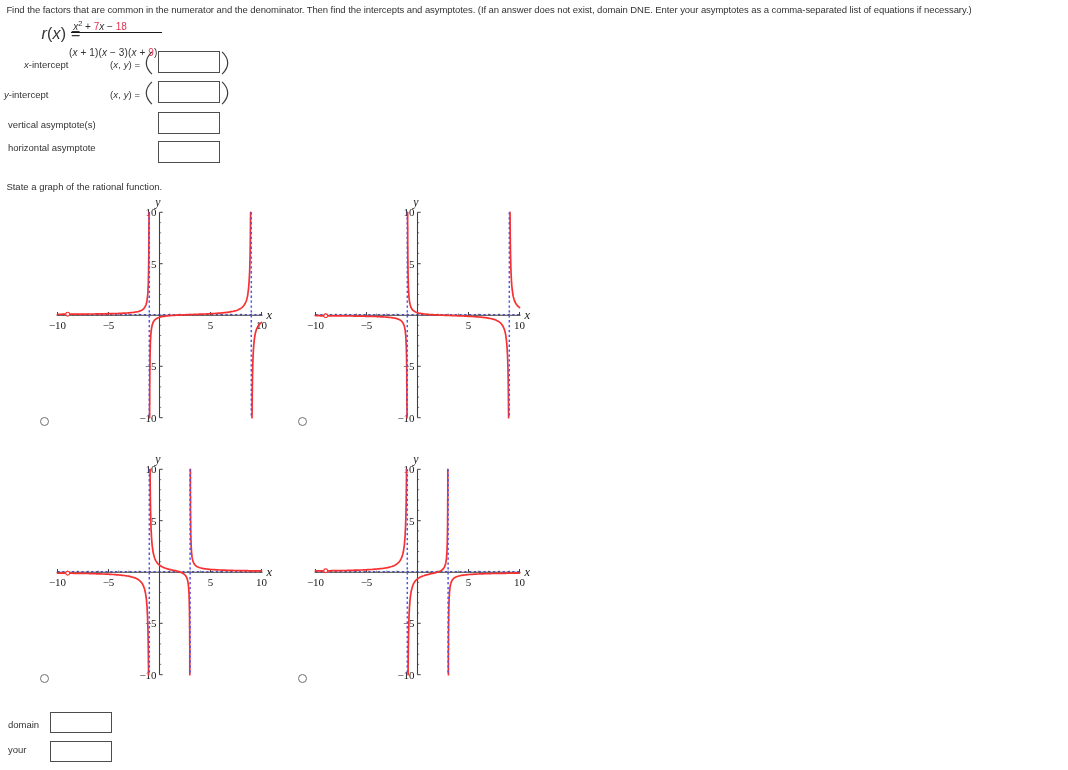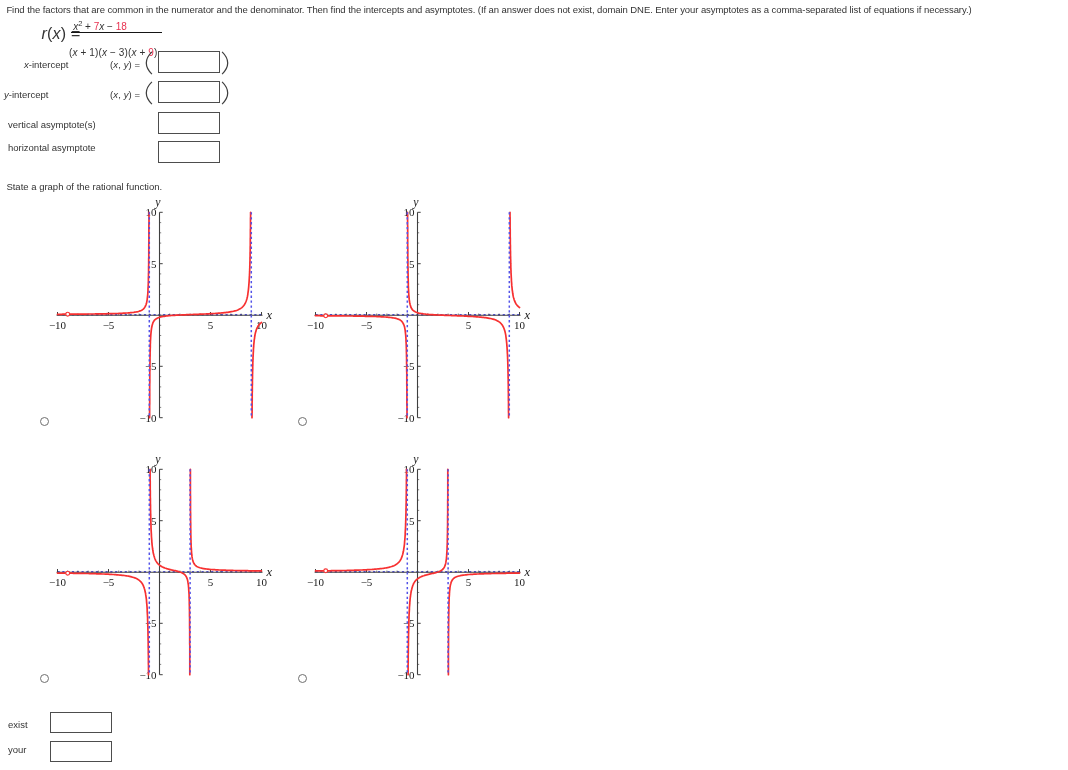--- a/index.html
+++ b/index.html
@@ -351,21 +351,21 @@
 
 <div style="position:absolute;left:39.5px;top:416.5px;width:9px;height:9px;border:1px solid #6f6f6f;border-radius:50%;box-sizing:border-box"></div>
 
 <div style="position:absolute;left:297.5px;top:416.5px;width:9px;height:9px;border:1px solid #6f6f6f;border-radius:50%;box-sizing:border-box"></div>
 
 <div style="position:absolute;left:39.5px;top:674px;width:9px;height:9px;border:1px solid #6f6f6f;border-radius:50%;box-sizing:border-box"></div>
 
 <div style="position:absolute;left:297.5px;top:674px;width:9px;height:9px;border:1px solid #6f6f6f;border-radius:50%;box-sizing:border-box"></div>
 
 
-<div class="abs" style="left:8px;top:719px">exist</div>
+<div class="abs" style="left:8px;top:719px">domain</div>
 
 <div class="box" style="left:50px;top:712px;height:21px"></div>
 
 <div class="abs" style="left:8px;top:744px">your</div>
 
 <div class="box" style="left:50px;top:741px;height:21px"></div>
 
 </div>
 
 </body></html>

